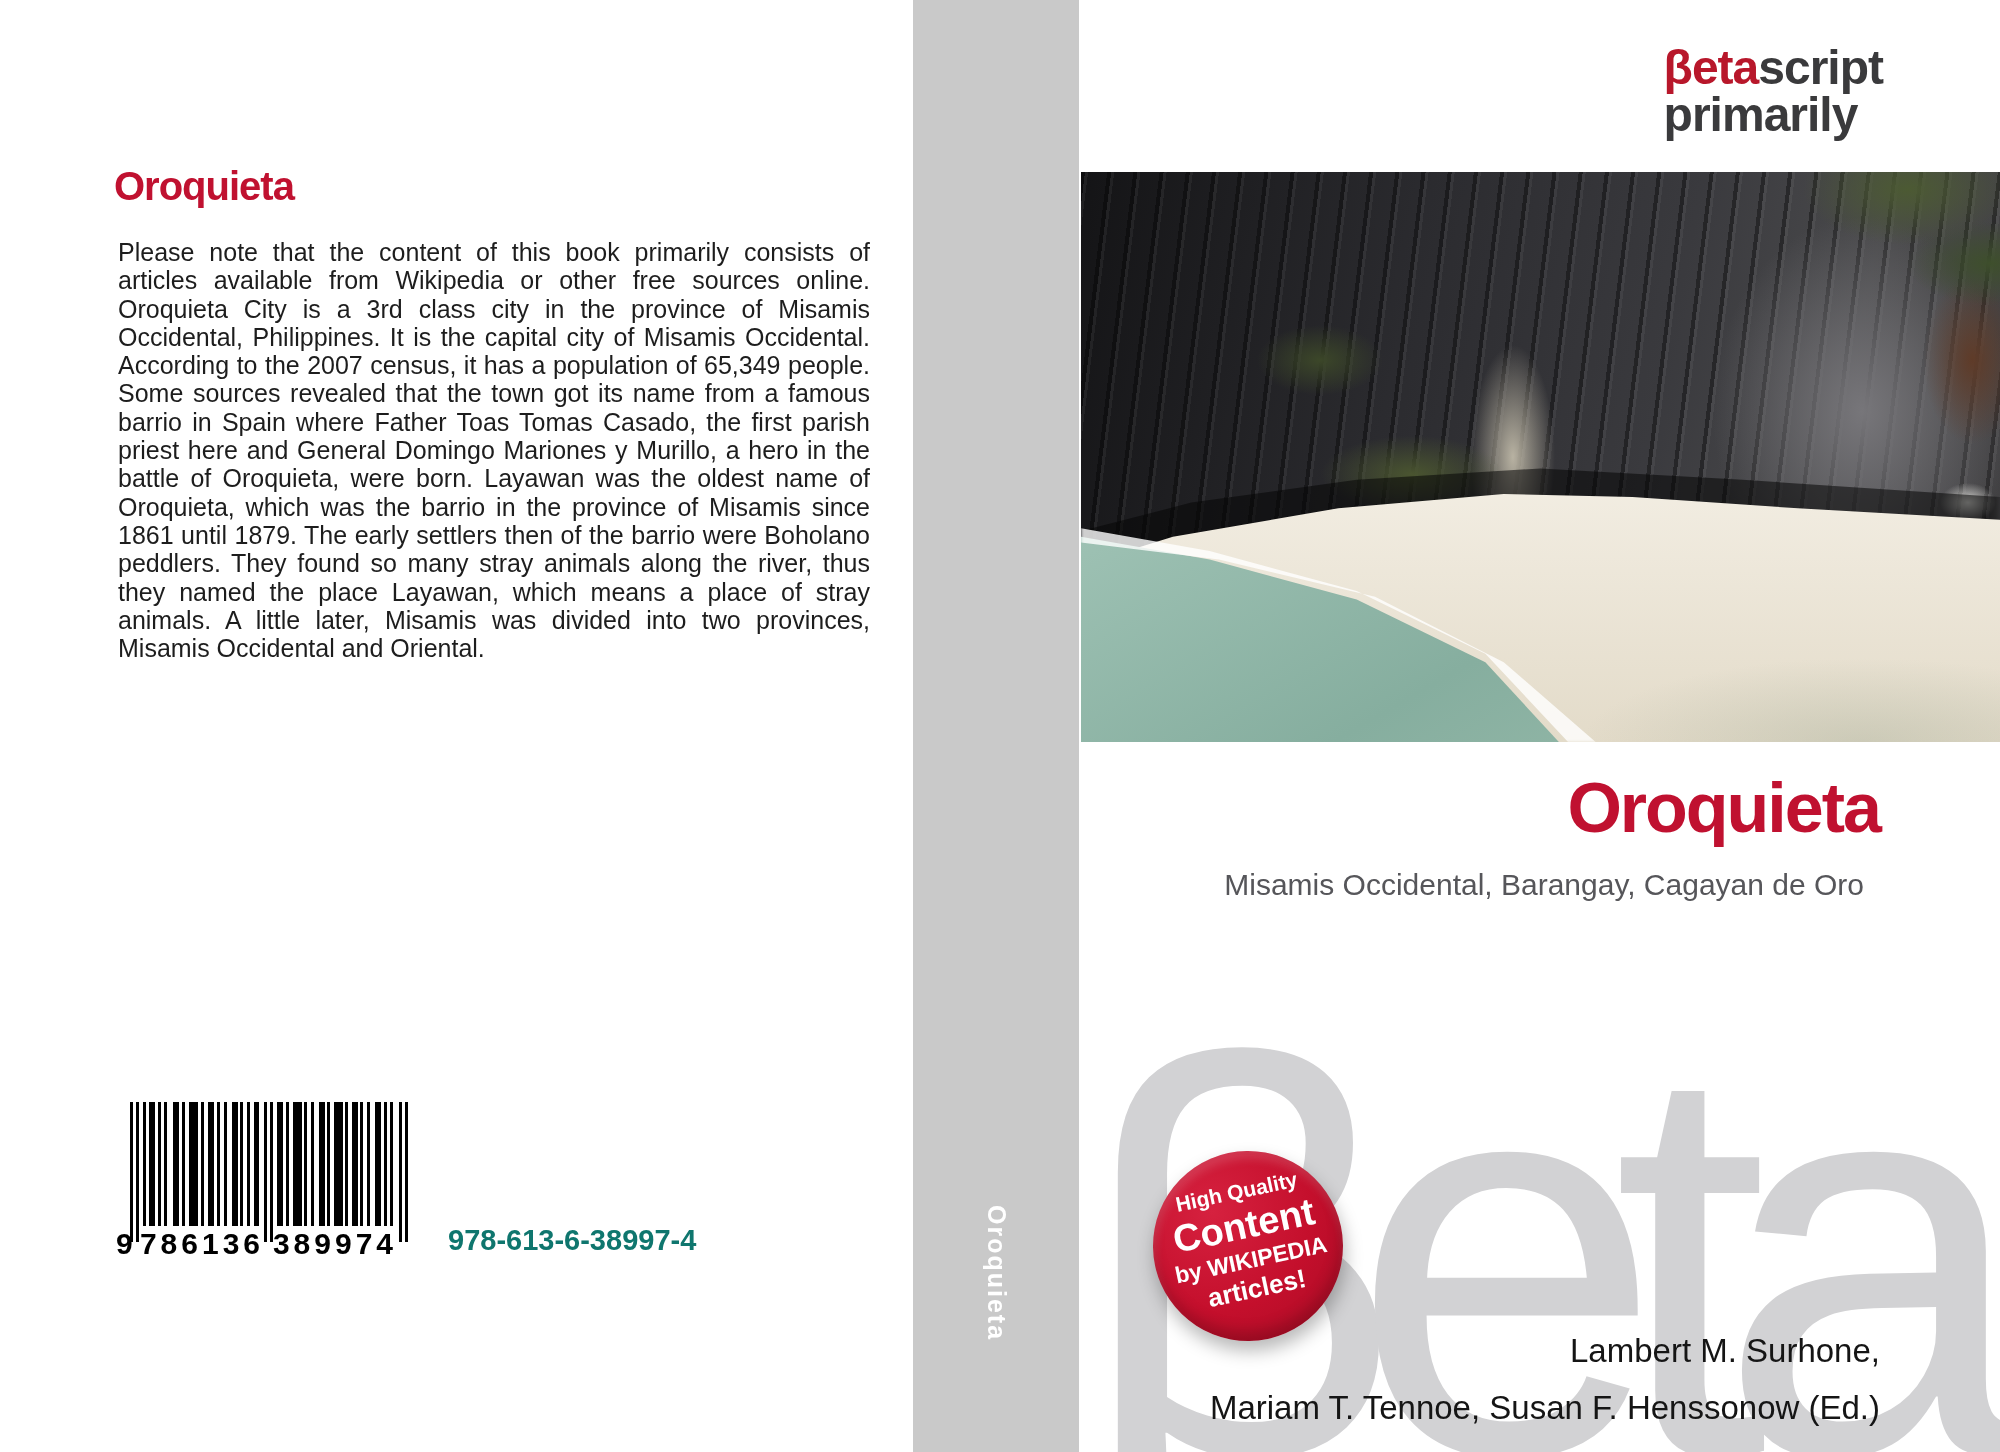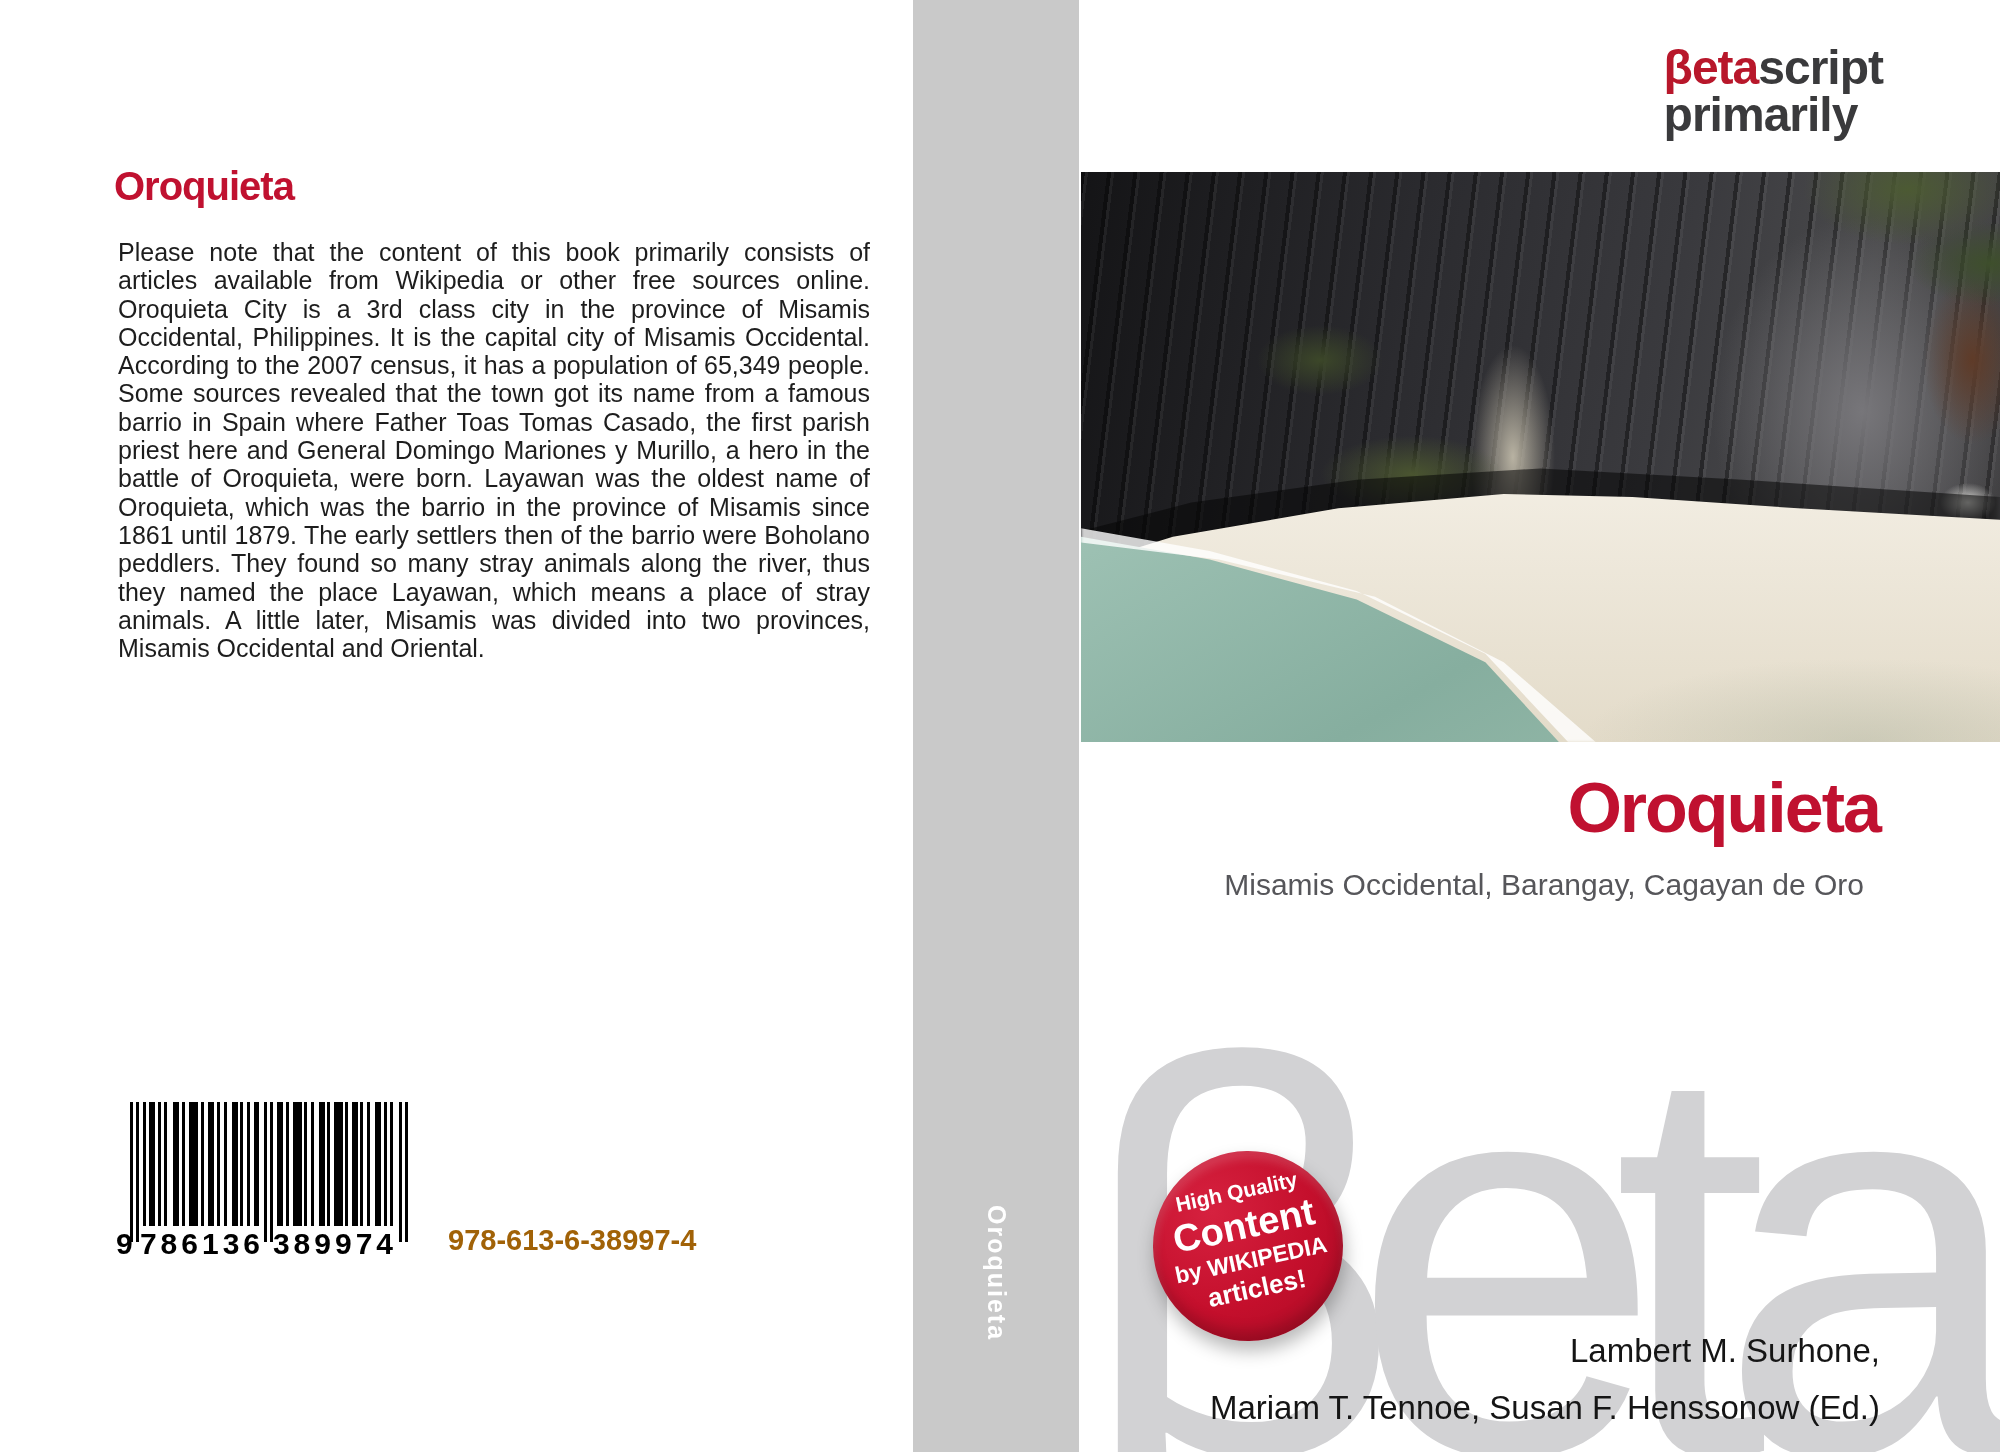--- a/index.html
+++ b/index.html
@@ -10,21 +10,21 @@
   .back-cover{position:absolute;left:0;top:0;width:913px;height:1452px;background:#ffffff;}
   .back-title{position:absolute;left:114px;top:162px;margin:0;font-size:40px;line-height:48px;
     font-weight:bold;letter-spacing:-1px;color:var(--accent-red,#be1328);}
   .back-body{position:absolute;left:114px;top:234px;width:752px;margin:4px;font-size:25px;
     line-height:28.3px;color:#1d1d1d;text-align:justify;}
   .barcode{position:absolute;left:116px;top:1102px;width:310px;height:158px;}
   .barcode svg{display:block;}
   .barcode text{font-family:"Liberation Sans",sans-serif;font-weight:bold;font-size:30px;
     letter-spacing:4px;fill:#000;}
   .barcode text.lead{letter-spacing:0;}
-  .isbn{position:absolute;left:448px;top:1224px;font-size:29px;font-weight:bold;color:#a16207;}
+  .isbn{position:absolute;left:448px;top:1224px;font-size:29px;font-weight:bold;color:#0f766e;}
 
   
   .spine{position:absolute;left:913px;top:0;width:166px;height:1452px;background:var(--spine-gray,#c9c9c9);}
   .spine-title{position:absolute;top:1205px;left:50%;transform:translateX(-50%);
     writing-mode:vertical-rl;font-size:25px;font-weight:bold;letter-spacing:2px;color:#ffffff;}
 
   
   .front-cover{position:absolute;left:1079px;top:0;width:921px;height:1452px;background:#ffffff;overflow:hidden;}
 
   .watermark{position:absolute;left:0px;top:979px;z-index:0;font-size:560px;line-height:1;

